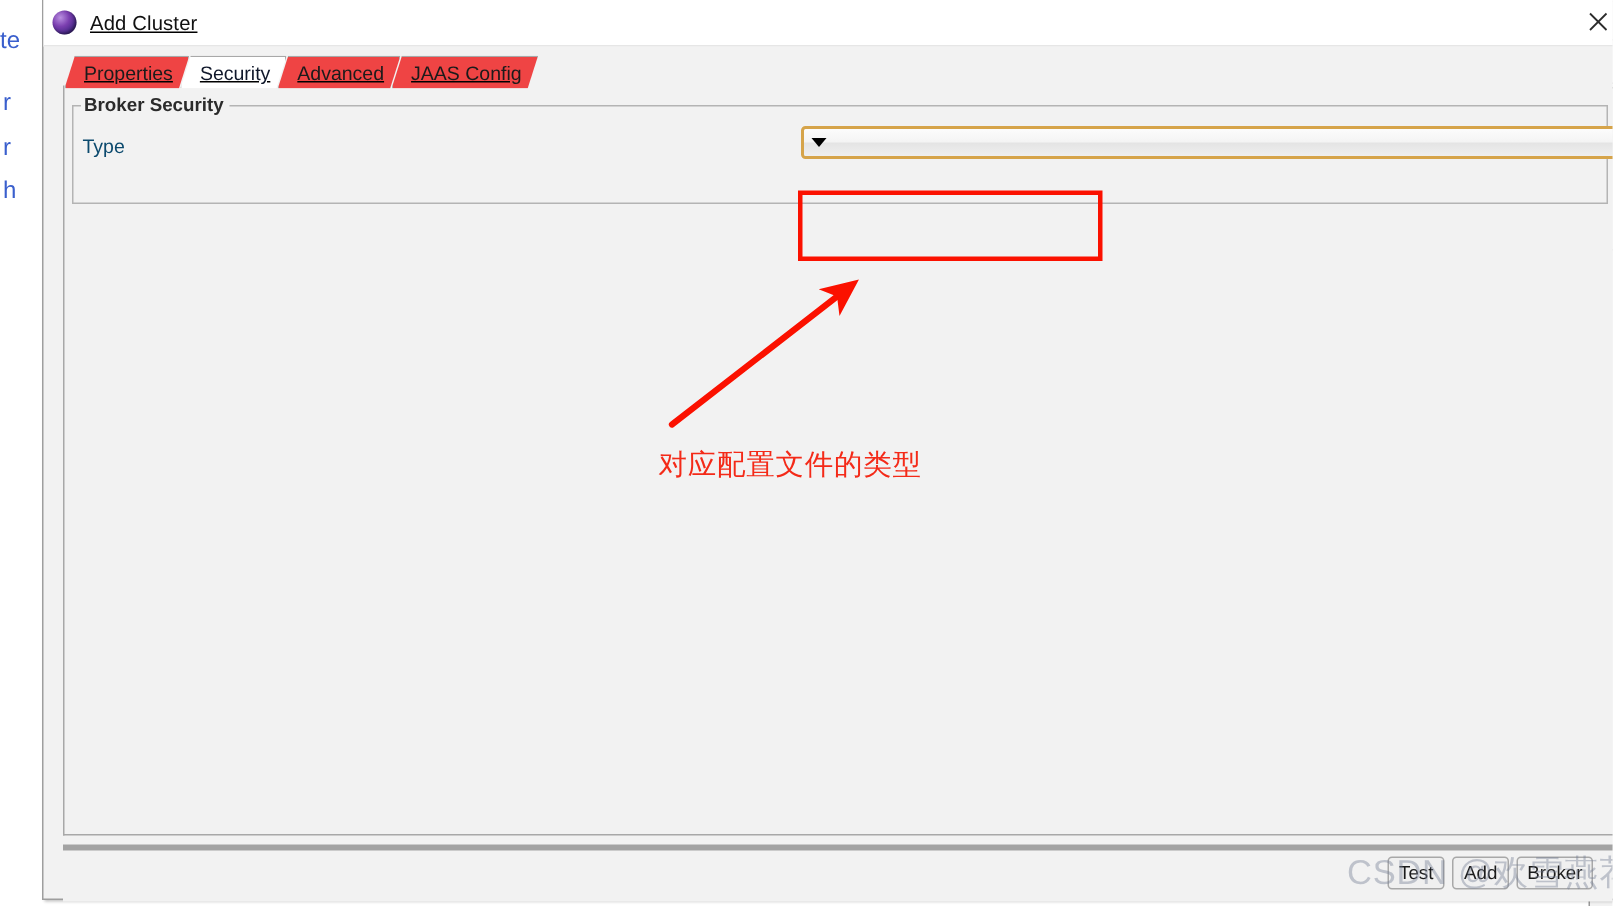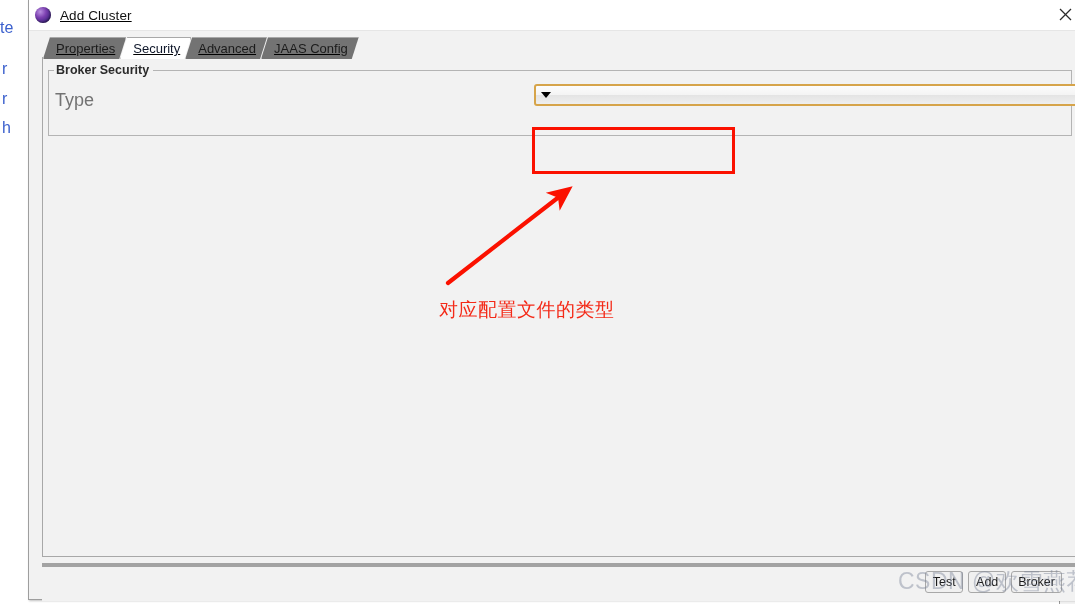--- a/index.html
+++ b/index.html
@@ -101,21 +101,21 @@
     background: #a8a8a8;
   }
   .tab {
     position: relative;
     height: 22px;
     line-height: 21px;
     font-size: 13px;
     color: #1b1b1b;
     padding: 0 10px 0 12px;
     margin-right: -6px;
-    background: #737373;
+    background: #ef4444;
     border: 1px solid #a8a8a8;
     border-bottom: none;
     border-radius: 1px;
     -webkit-clip-path: polygon(7px 0, 100% 0, calc(100% - 7px) 100%, 0 100%);
     clip-path: polygon(7px 0, 100% 0, calc(100% - 7px) 100%, 0 100%);
     box-sizing: border-box;
     white-space: nowrap;
     cursor: pointer;
   }
   .tab.selected {
@@ -164,22 +164,22 @@
     padding: 0 4px 0 2px;
     font-size: 12.5px;
     font-weight: bold;
     color: #2b2b2b;
     line-height: 14px;
   }
   .field-label {
     position: absolute;
     left: 7px;
     top: 27px;
-    font-size: 18px;
-    color: #737373;
+    font-size: 13px;
+    color: #0c4a6e;
     text-align: center;
   }
 
   
   .combo {
     position: absolute;
     left: 486px;
     top: 21px;
     width: 560px;
     height: 22px;

